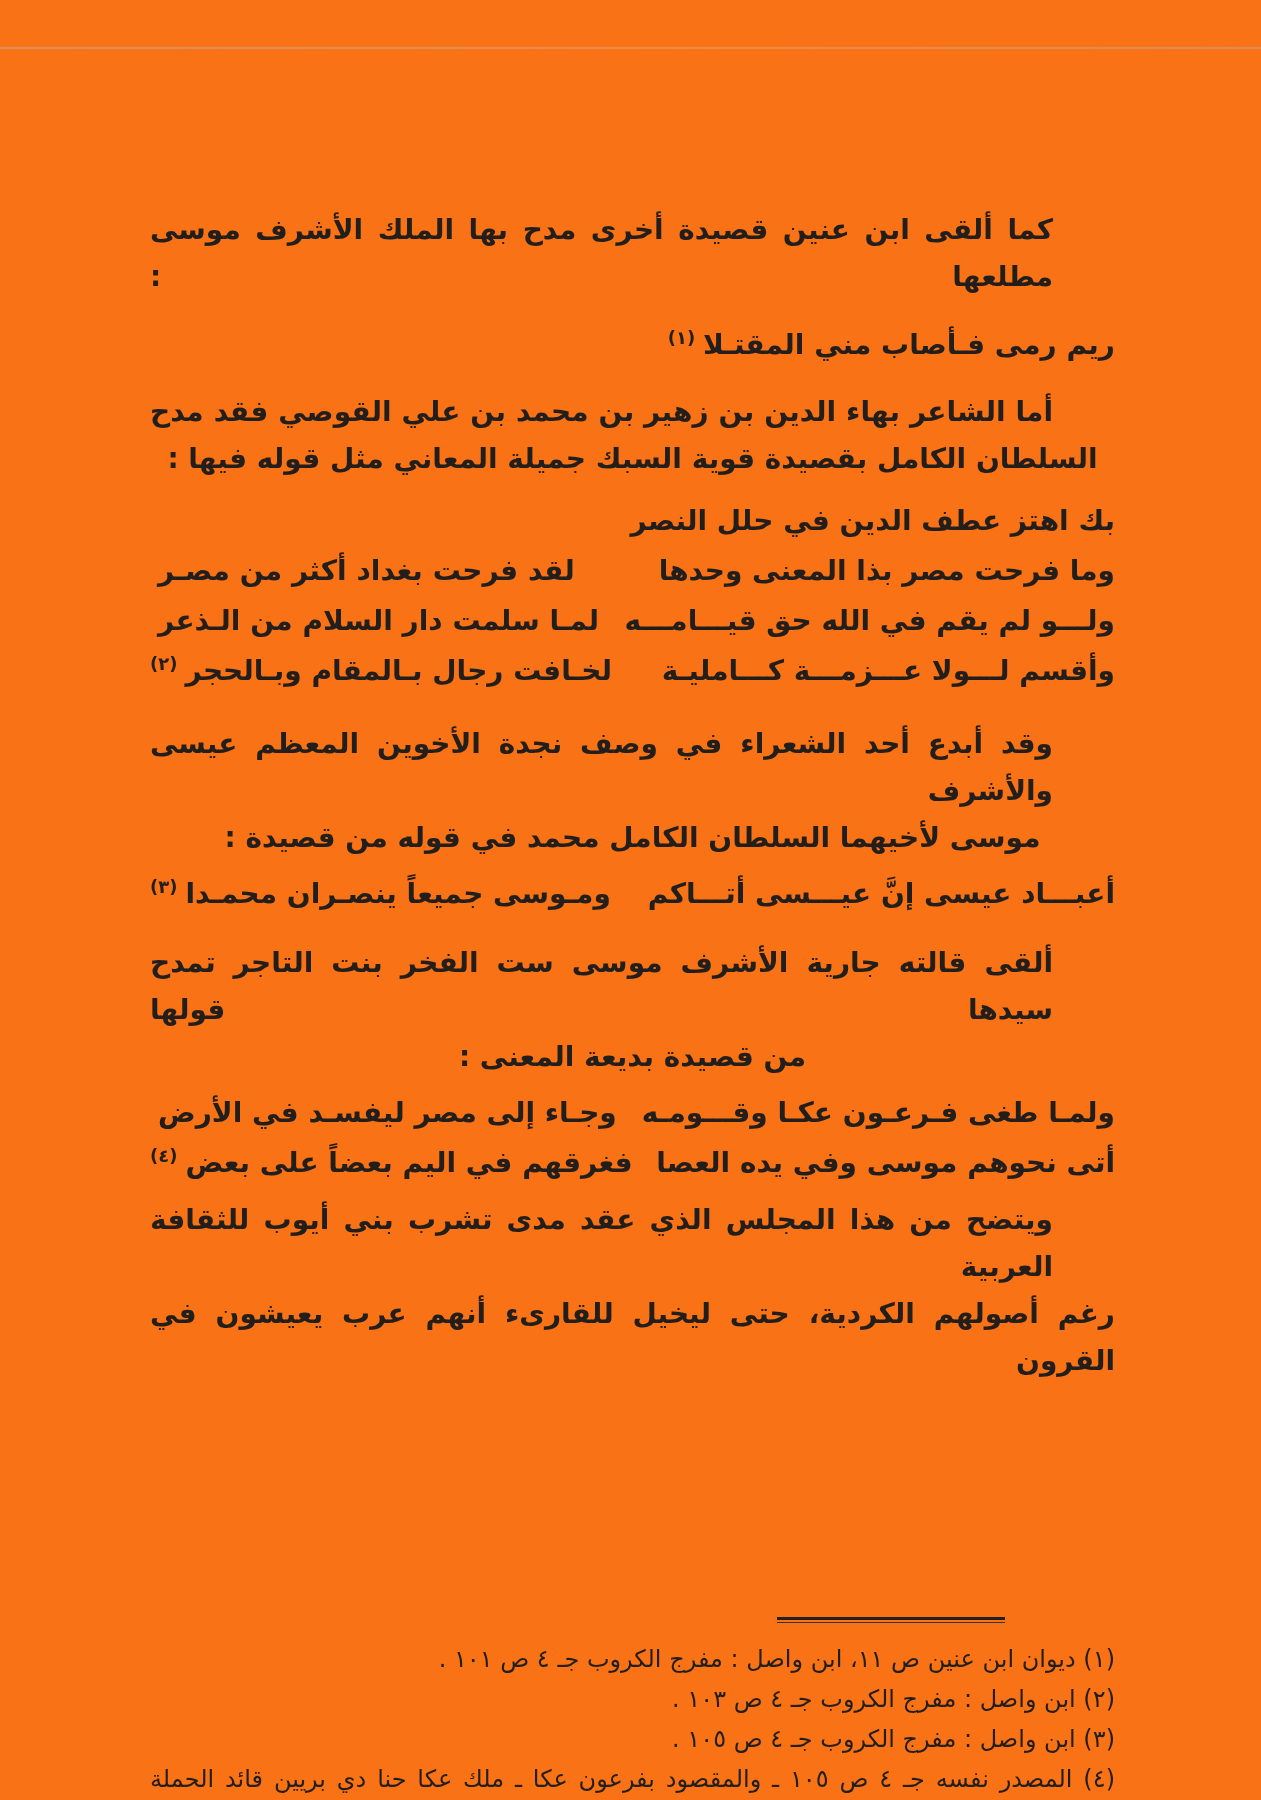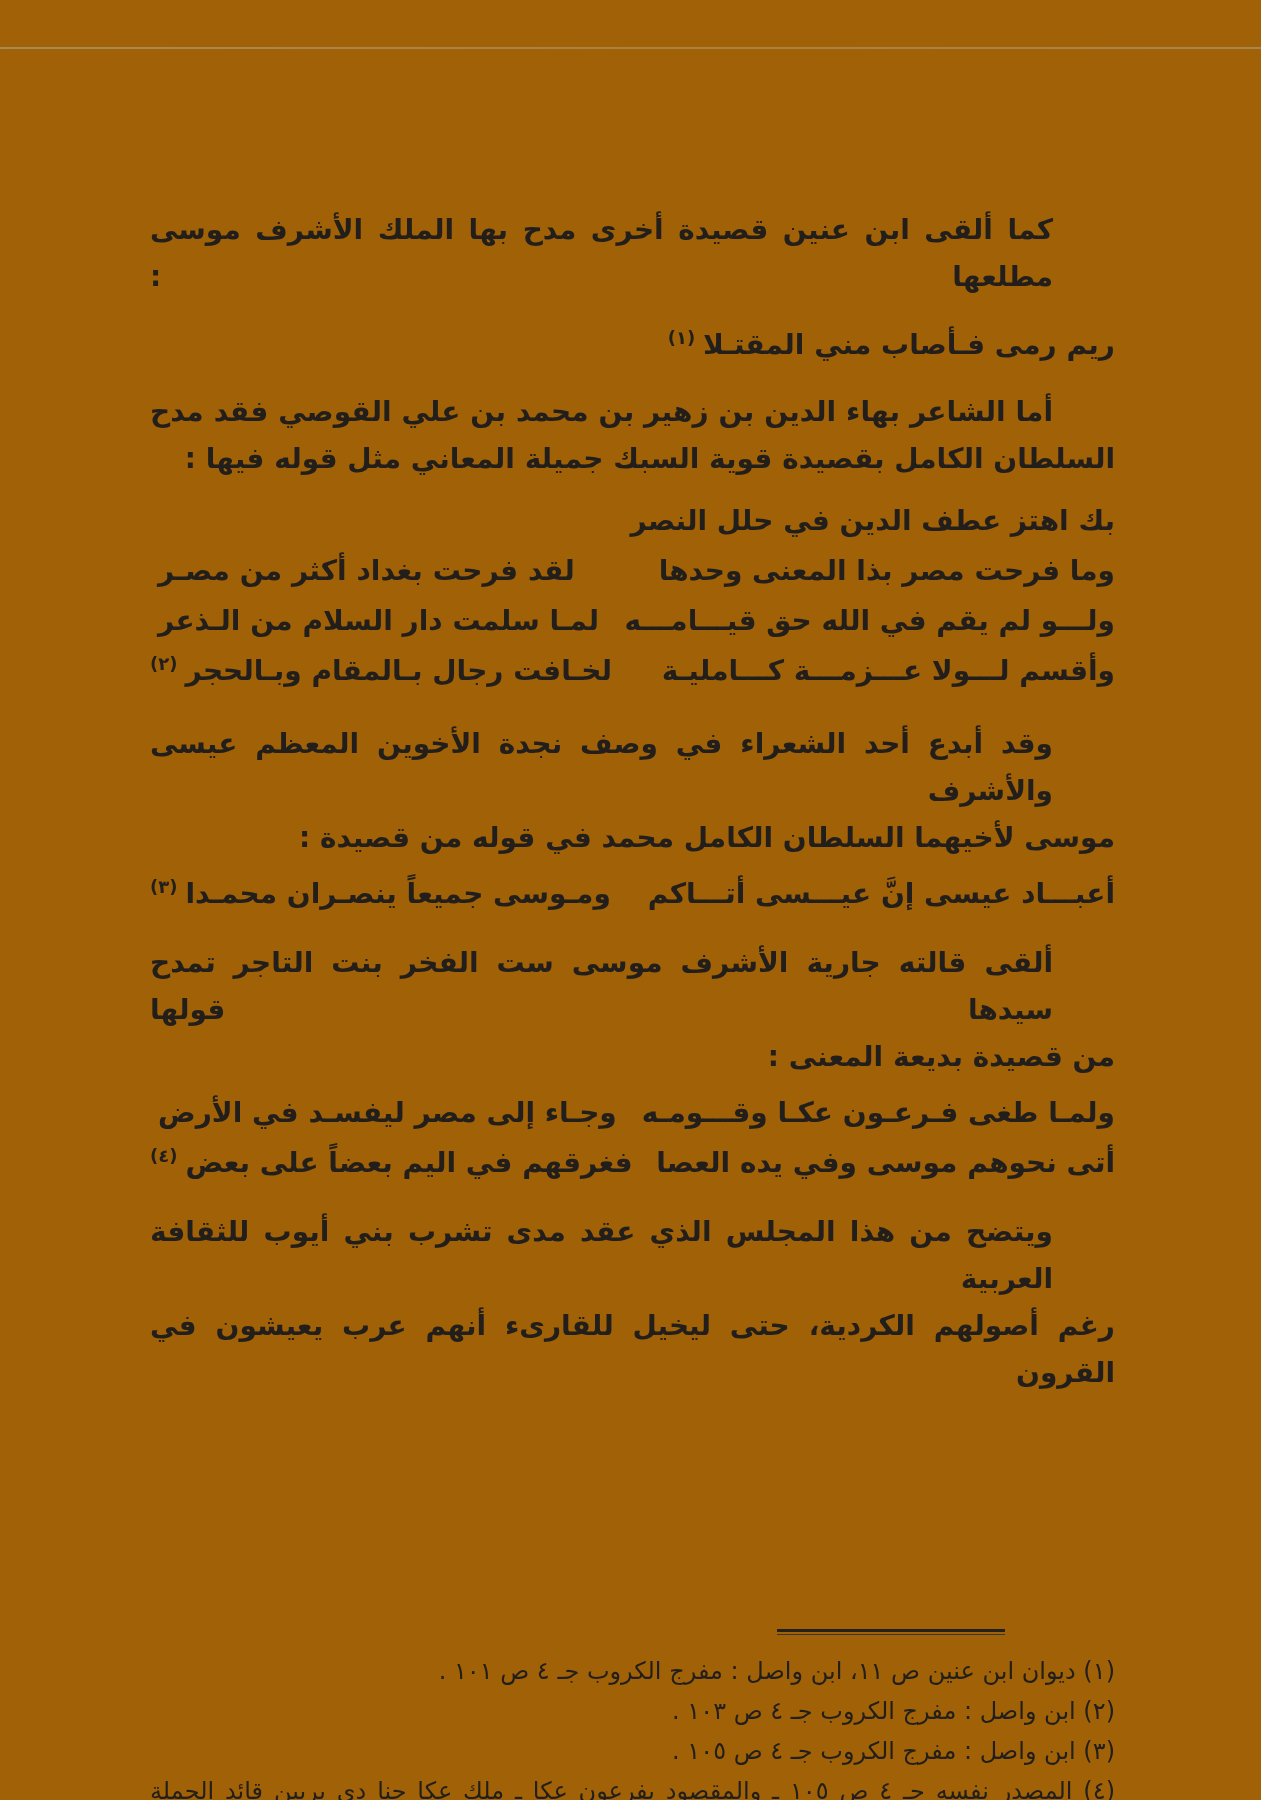--- a/index.html
+++ b/index.html
@@ -5,21 +5,21 @@
   html, body {
     margin: 0;
     padding: 0;
     background: #e8e8e6;
   }
   .page {
     position: relative;
     width: 1261px;
     height: 1800px;
     margin: 0 auto;
-    background: #a16207;
+    background: #f97316;
     overflow: hidden;
     direction: rtl;
     font-family: "DejaVu Sans", sans-serif;
     color: #211e1b;
   }
   
   .scan-artifact {
     position: absolute;
     top: 47px;
     left: 0;
@@ -34,21 +34,21 @@
   .text-block {
     position: absolute;
     top: 0;
     right: 146px;
     left: 150px;
   }
   .line {
     font-size: 28px;
     font-weight: bold;
     line-height: 47px;
-    text-align: right;
+    text-align: center;
     white-space: nowrap;
   }
   .line.fill {
     white-space: normal;
     text-align: justify;
     text-align-last: justify;
   }
   .indent { padding-right: 62px; }
   .verse-row {
     display: flex;
@@ -87,21 +87,21 @@
   }
   
   .b-p1      { margin-top: 206px; }
   .b-v1      { margin-top: 20px; }
   .b-p2      { margin-top: 18px; }
   .b-poem1   { margin-top: 14px; }
   .b-p3      { margin-top: 24px; }
   .b-v2      { margin-top: 8px; }
   .b-p4      { margin-top: 20px; }
   .b-poem2   { margin-top: 8px; }
-  .b-p5      { margin-top: 20px; }
+  .b-p5      { margin-top: 8px; }
 </style>
 </head>
 <body>
 
 <div class="page">
 
   <div class="scan-artifact"></div>
 
   <div class="text-block">
 

